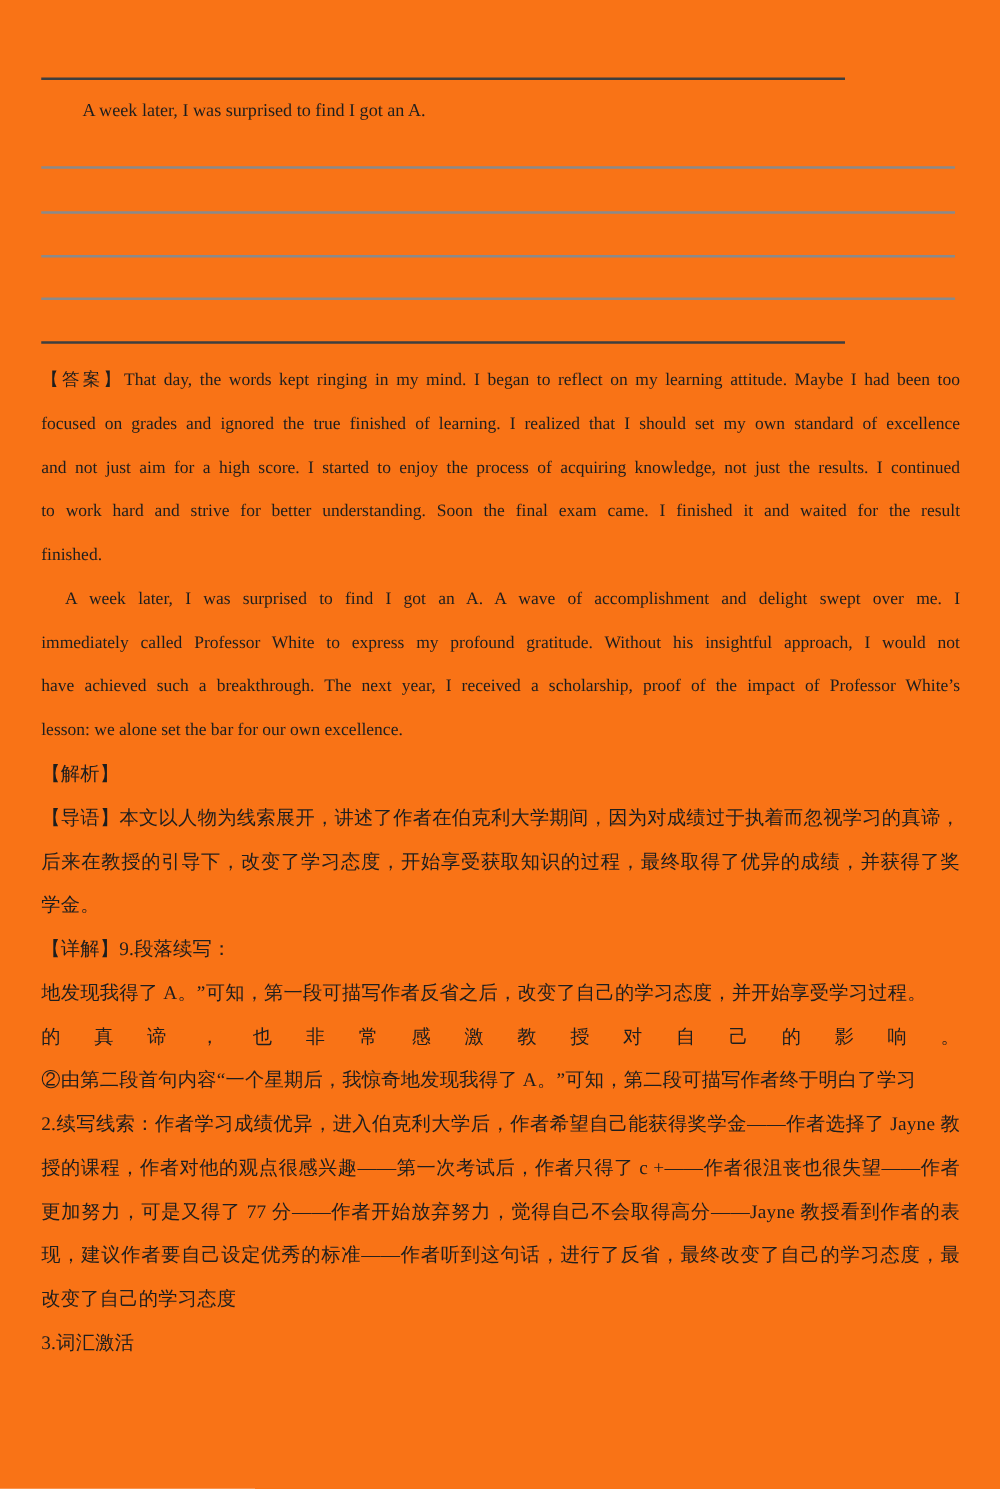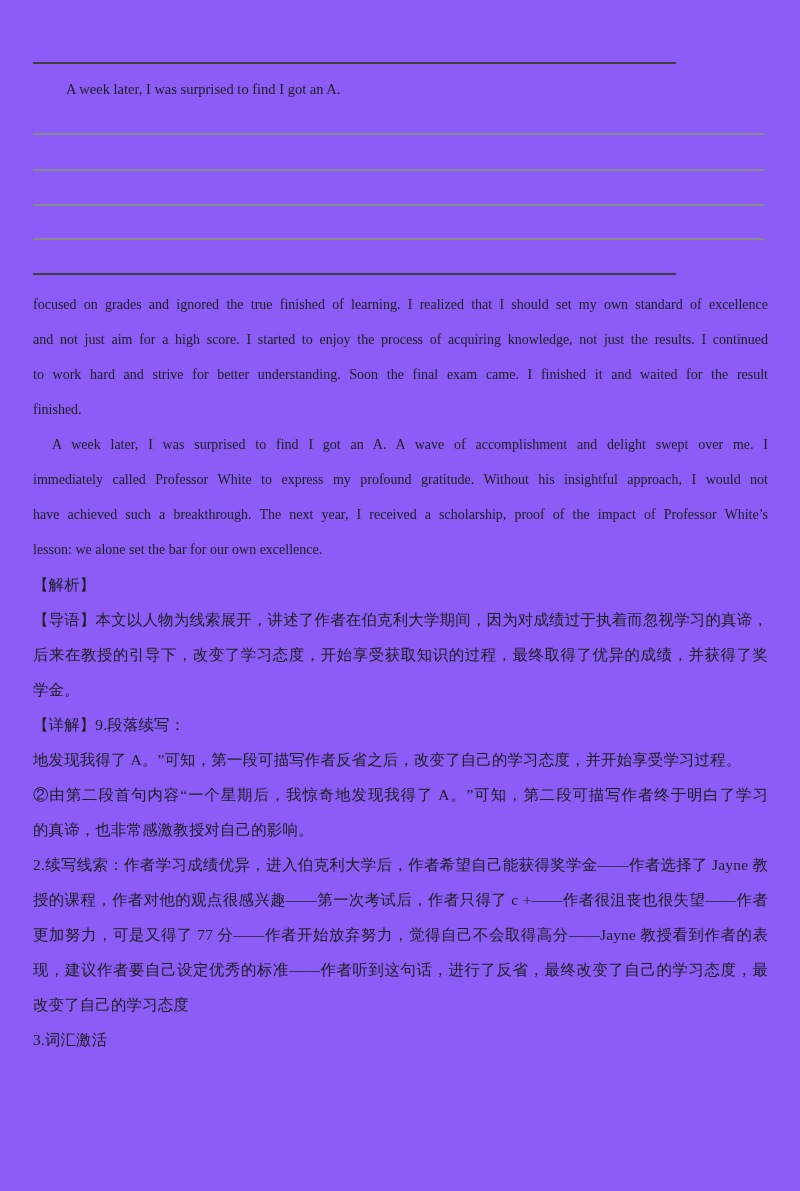--- a/index.html
+++ b/index.html
@@ -9,21 +9,21 @@
   }
   * { margin: 0; padding: 0; box-sizing: border-box; }
   html, body { background: #ffffff; }
   body {
     width: 800px; height: 1191px;
     font-family: "Liberation Serif", "DejaVu Serif", serif;
     color: var(--text);
     overflow: hidden;
     position: relative;
   }
-  .page { position: absolute; inset: 0; background: #8b5cf6; }
+  .page { position: absolute; inset: 0; background: #f97316; }
 
   
   .rule { position: absolute; height: 2px; background: var(--rule-gray); }
   .rule.dark { background: var(--rule-dark); height: 2px; }
   .rule.short { left: 33px; width: 643px; }
   .rule.long  { left: 33px; width: 731px; }
   .r1 { top: 62px; }
   .r2 { top: 133px; }
   .r3 { top: 169px; }
   .r4 { top: 204px; }
@@ -65,20 +65,21 @@
   <div class="opening">A week later, I was surprised to find I got an A.</div>
 
   <div class="rule long r2"></div>
   <div class="rule long r3"></div>
   <div class="rule long r4"></div>
   <div class="rule long r5"></div>
   <div class="rule dark short r6"></div>
 
   <div class="flow">
     <div class="para en">
+        <div class="tline">【答案】That day, the words kept ringing in my mind. I began to reflect on my learning attitude. Maybe I had been too</div>
         <div class="tline">focused on grades and ignored the true finished of learning. I realized that I should set my own standard of excellence</div>
         <div class="tline">and not just aim for a high score. I started to enjoy the process of acquiring knowledge, not just the results. I continued</div>
         <div class="tline">to work hard and strive for better understanding. Soon the final exam came. I finished it and waited for the result</div>
         <div class="tline">finished.</div>
       </div>
     <div class="para en p2">
         <div class="tline">A week later, I was surprised to find I got an A. A wave of accomplishment and delight swept over me. I</div>
         <div class="tline">immediately called Professor White to express my profound gratitude. Without his insightful approach, I would not</div>
         <div class="tline">have achieved such a breakthrough. The next year, I received a scholarship, proof of the impact of Professor White’s</div>
         <div class="tline">lesson: we alone set the bar for our own excellence.</div>
@@ -87,22 +88,22 @@
     <div class="para cn">
         <div class="tline">【导语】本文以人物为线索展开，讲述了作者在伯克利大学期间，因为对成绩过于执着而忽视学习的真谛，</div>
         <div class="tline">后来在教授的引导下，改变了学习态度，开始享受获取知识的过程，最终取得了优异的成绩，并获得了奖</div>
         <div class="tline">学金。</div>
       </div>
     <div class="single cn">【详解】9.段落续写：</div>
     <div class="para cn">
         <div class="tline">地发现我得了 A。”可知，第一段可描写作者反省之后，改变了自己的学习态度，并开始享受学习过程。</div>
       </div>
     <div class="para cn">
+        <div class="tline">的真谛，也非常感激教授对自己的影响。</div>
         <div class="tline">②由第二段首句内容“一个星期后，我惊奇地发现我得了 A。”可知，第二段可描写作者终于明白了学习</div>
-        <div class="tline">的真谛，也非常感激教授对自己的影响。</div>
       </div>
     <div class="para cn">
         <div class="tline">2.续写线索：作者学习成绩优异，进入伯克利大学后，作者希望自己能获得奖学金——作者选择了 Jayne 教</div>
         <div class="tline">授的课程，作者对他的观点很感兴趣——第一次考试后，作者只得了 c +——作者很沮丧也很失望——作者</div>
         <div class="tline">更加努力，可是又得了 77 分——作者开始放弃努力，觉得自己不会取得高分——Jayne 教授看到作者的表</div>
         <div class="tline">现，建议作者要自己设定优秀的标准——作者听到这句话，进行了反省，最终改变了自己的学习态度，最</div>
         <div class="tline">改变了自己的学习态度</div>
       </div>
     <div class="single cn">3.词汇激活</div>
   </div>

